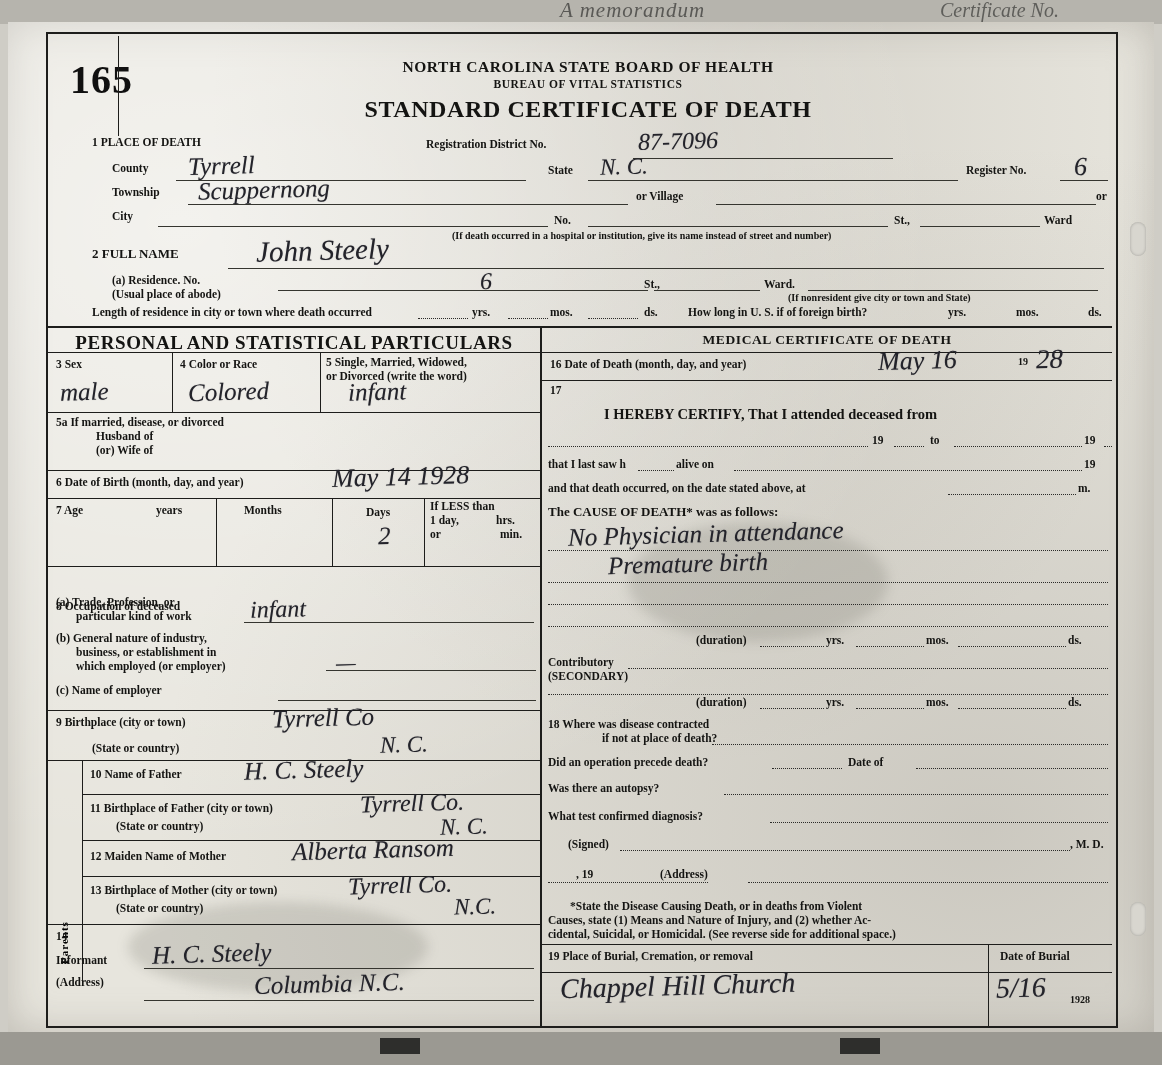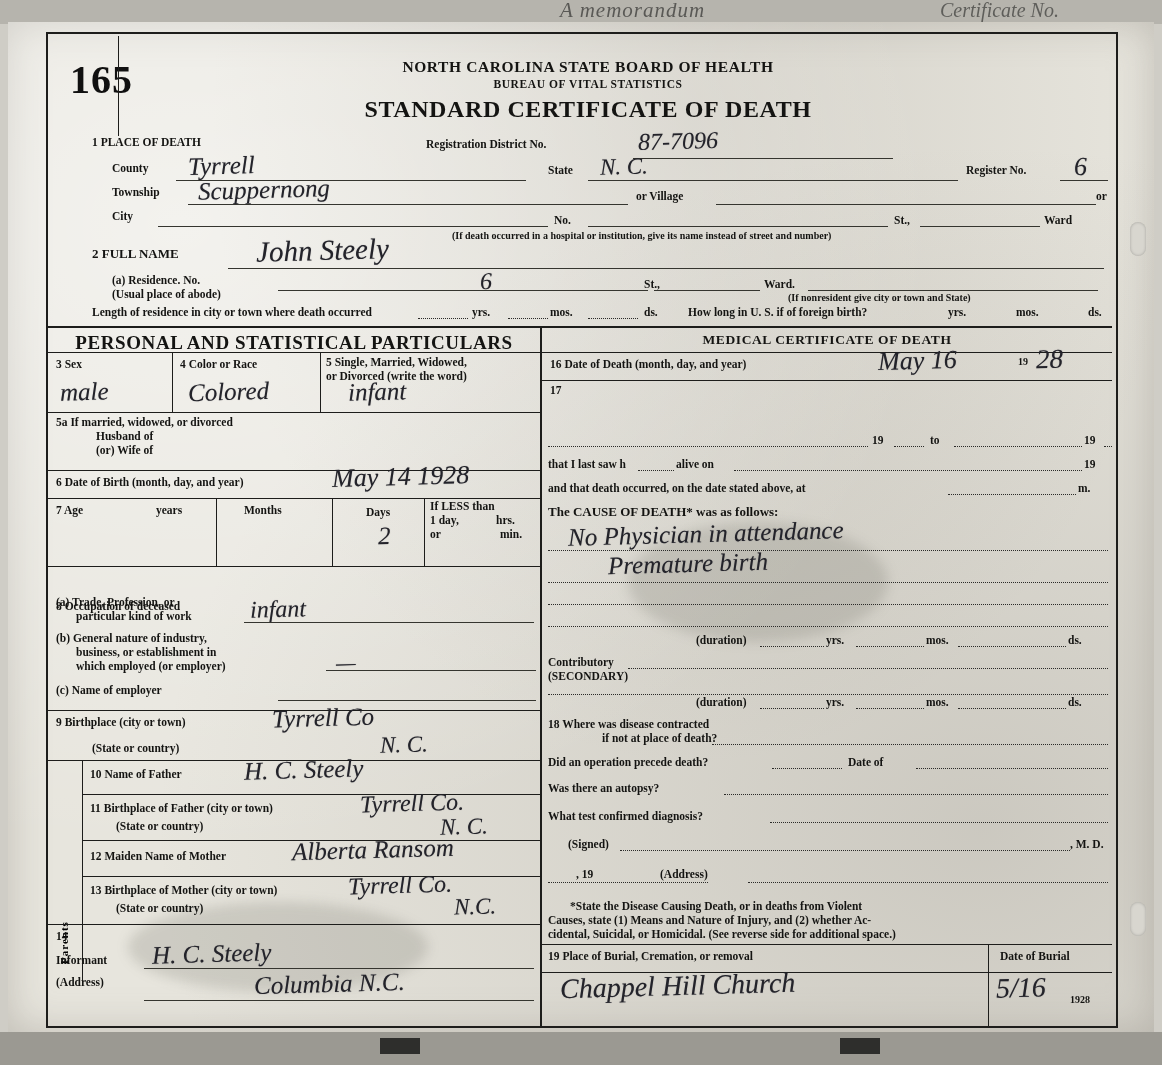--- a/index.html
+++ b/index.html
@@ -140,21 +140,21 @@
       <div class="hand" style="left:12px;top:344px;font-size:25px;">male</div>
       <div class="vr" style="left:124px;top:318px;height:60px;"></div>
       <div class="lbl b sm" style="left:132px;top:324px;">4 Color or Race</div>
       <div class="hand" style="left:140px;top:344px;font-size:25px;">Colored</div>
       <div class="vr" style="left:272px;top:318px;height:60px;"></div>
       <div class="lbl b sm" style="left:278px;top:322px;">5 Single, Married, Widowed,</div>
       <div class="lbl b sm" style="left:278px;top:336px;">or Divorced (write the word)</div>
       <div class="hand" style="left:300px;top:344px;font-size:25px;">infant</div>
       <div class="hr" style="left:0px;top:378px;width:492px;"></div>
 
-      <div class="lbl b sm" style="left:8px;top:382px;">5a If married, widowed, or divorced</div>
+      <div class="lbl b sm" style="left:8px;top:382px;">5a If married, disease, or divorced</div>
       <div class="lbl b sm" style="left:48px;top:396px;">Husband of</div>
       <div class="lbl b sm" style="left:48px;top:410px;">(or) Wife of</div>
       <div class="hr" style="left:0px;top:436px;width:492px;"></div>
 
       <div class="lbl b sm" style="left:8px;top:442px;">6 Date of Birth (month, day, and year)</div>
       <div class="hand" style="left:284px;top:428px;font-size:26px;">May 14   1928</div>
       <div class="hr" style="left:0px;top:464px;width:492px;"></div>
 
       <div class="lbl b sm" style="left:8px;top:470px;">7 Age</div>
       <div class="lbl b sm" style="left:108px;top:470px;">years</div>
@@ -224,20 +224,21 @@
       <div class="hand" style="left:206px;top:936px;font-size:25px;">Columbia N.C.</div>
       <div class="solidline" style="left:96px;top:966px;width:390px;"></div>
 
       <div class="lbl b sm" style="left:502px;top:324px;">16 Date of Death (month, day, and year)</div>
       <div class="hand" style="left:830px;top:312px;font-size:26px;">May 16</div>
       <div class="lbl b tiny" style="left:970px;top:322px;">19</div>
       <div class="hand" style="left:988px;top:310px;font-size:27px;">28</div>
       <div class="hr" style="left:494px;top:346px;width:570px;"></div>
 
       <div class="lbl b sm" style="left:502px;top:350px;">17</div>
+      <div class="lbl b" style="left:556px;top:372px;font-size:14.5px;">I HEREBY CERTIFY, That I attended deceased from</div>
 
       <div class="dots" style="left:500px;top:412px;width:320px;"></div>
       <div class="lbl b sm" style="left:824px;top:400px;">19</div>
       <div class="dots" style="left:846px;top:412px;width:30px;"></div>
       <div class="lbl b sm" style="left:882px;top:400px;">to</div>
       <div class="dots" style="left:906px;top:412px;width:128px;"></div>
       <div class="lbl b sm" style="left:1036px;top:400px;">19</div>
       <div class="dots" style="left:1056px;top:412px;width:8px;"></div>
 
       <div class="lbl b sm" style="left:500px;top:424px;">that I last saw h</div>

